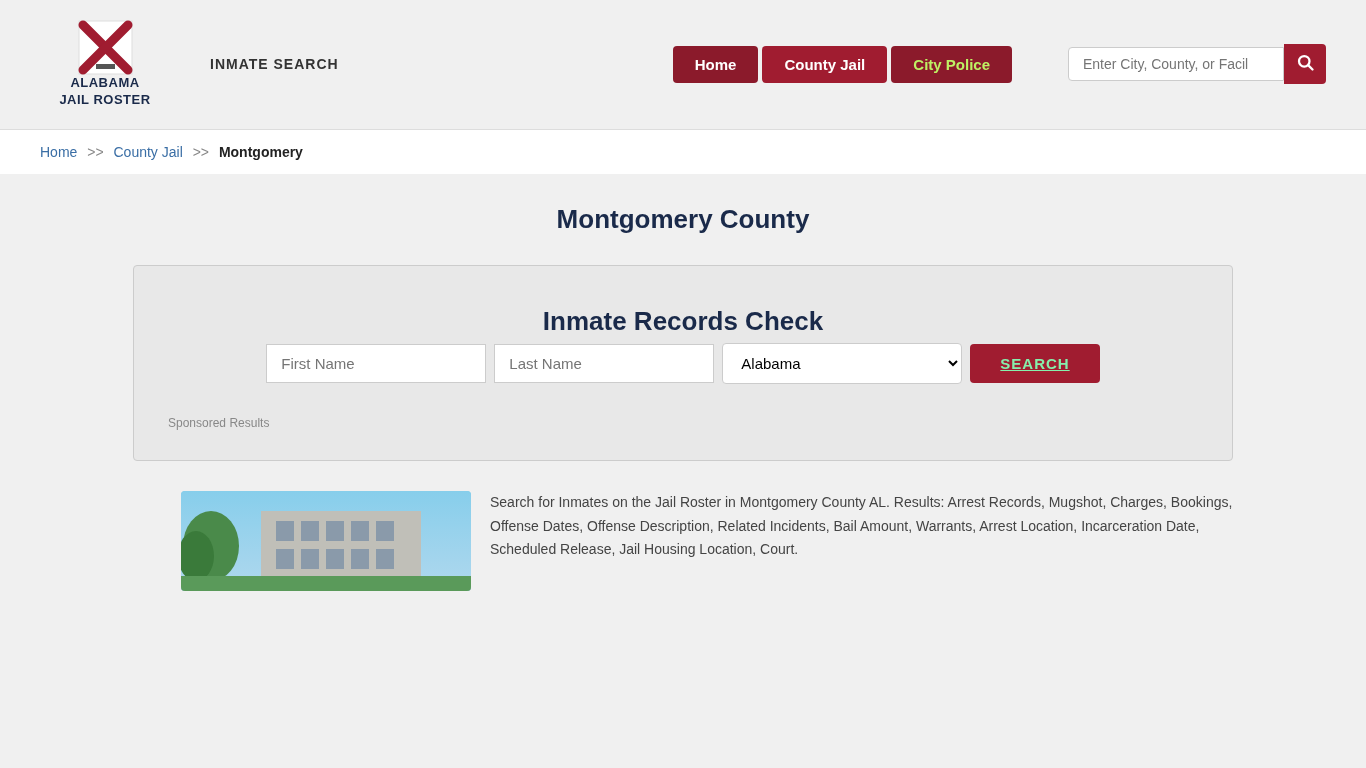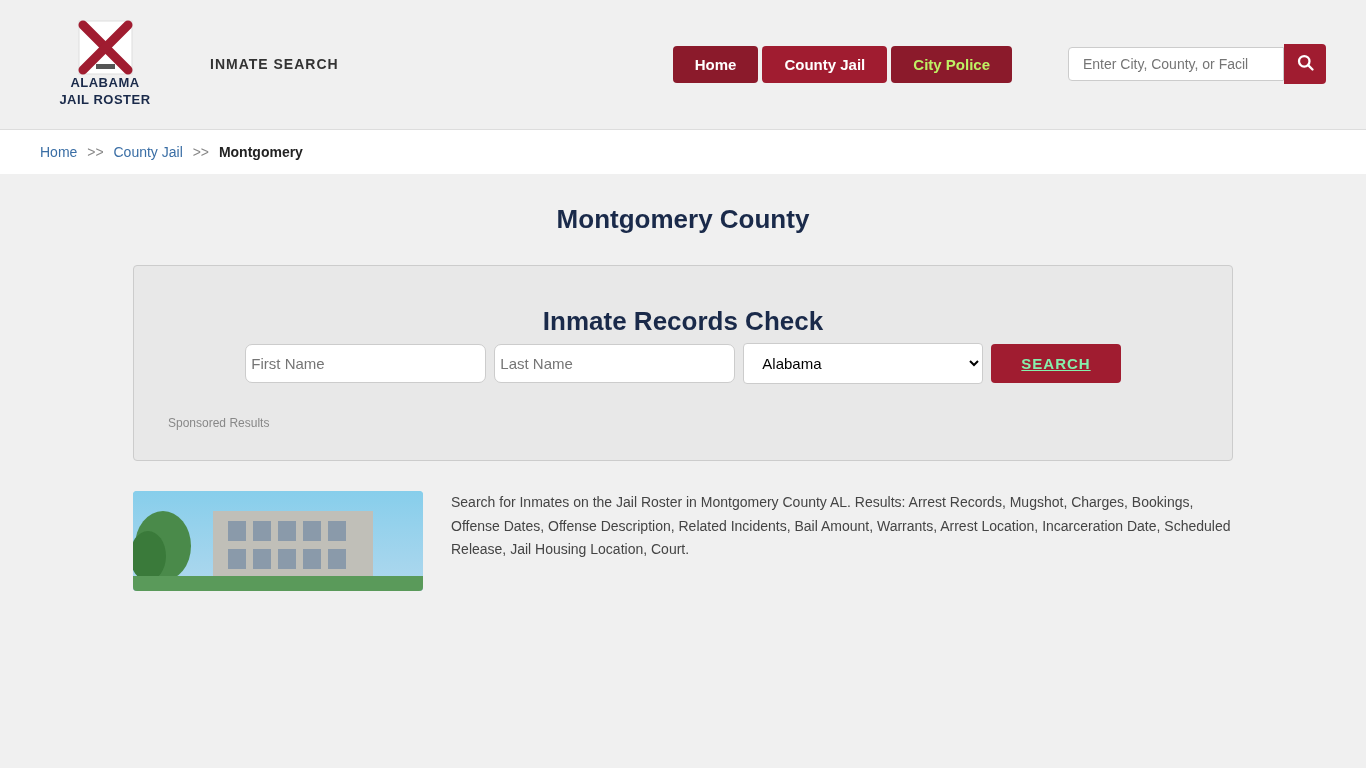--- a/index.html
+++ b/index.html
@@ -139,25 +139,25 @@
       color: #555;
       margin-bottom: 30px;
     }
     .records-form {
       display: flex;
       gap: 8px;
       align-items: center;
       justify-content: center;
     }
     .records-form input {
-      padding: 10px 5px;
+      padding: 10px 14px;
       font-size: 15px;
       border: 1px solid #ccc;
-      border-radius: 7px;
-      width: 241px;
+      border-radius: 0;
+      width: 220px;
       outline: none;
       background: white;
     }
     .records-form select {
       padding: 10px 14px;
       font-size: 15px;
       border: 1px solid #ccc;
       border-radius: 4px;
       width: 240px;
       outline: none;
@@ -178,22 +178,23 @@
     .sponsored {
       font-size: 12px;
       color: #888;
       margin-top: 32px;
       padding-left: 4px;
     }
 
     
     .bottom-section {
       display: flex;
-      gap: 28px;
+      gap: 19px;
       align-items: flex-start;
+      margin-left: 48px;
     }
     .building-img {
       width: 290px;
       min-width: 290px;
       height: 100px;
       background: linear-gradient(180deg, #87ceeb 0%, #6ba3be 30%, #5a8fa8 60%, #4a7a93 80%);
       border-radius: 4px;
       overflow: hidden;
       position: relative;
     }

